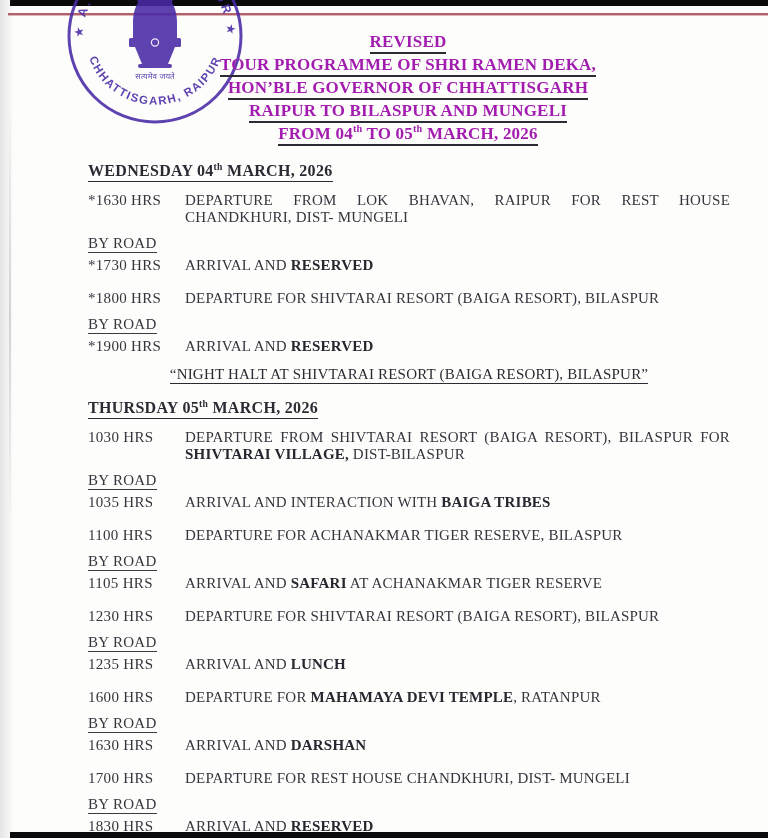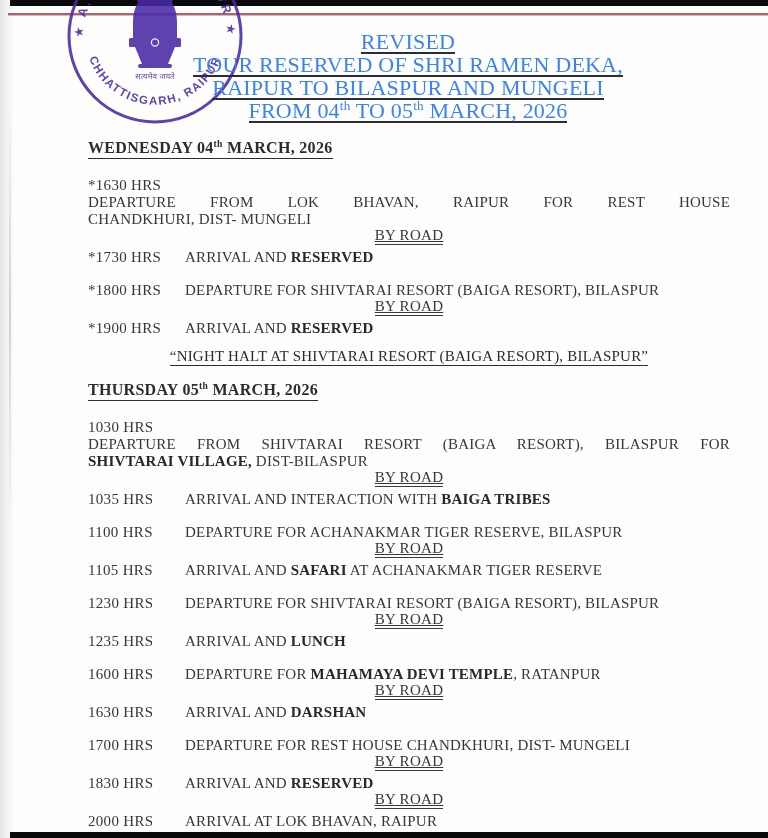--- a/index.html
+++ b/index.html
@@ -13,39 +13,39 @@
   .bottom-bar{position:absolute;bottom:0;left:10px;right:0;height:6px;background:#0a0a0c;}
   .red-line{position:absolute;top:13px;left:8px;right:0;height:2px;background:#b2606a;box-shadow:0 1px 0 rgba(178,96,106,.45);}
   .left-edge{position:absolute;top:0;left:0;bottom:0;width:14px;
     background:linear-gradient(90deg,rgba(120,120,125,.18),rgba(120,120,125,0));}
   .crease{position:absolute;top:100px;left:9px;width:2px;height:430px;
     background:linear-gradient(180deg,rgba(100,100,110,0),rgba(100,100,110,.25),rgba(100,100,110,0));}
 
   .stamp{position:absolute;left:55px;top:-62px;pointer-events:none;}
 
   .title{padding:31px 38px 0 86px;text-align:center;position:relative;}
-  .title .tline{line-height:21px;font-weight:normal;font-size:22px;letter-spacing:.2px;color:#3b82f6;}
+  .title .tline{line-height:21px;font-weight:bold;font-size:17px;letter-spacing:.2px;color:#a21caf;}
   .title .u{border-bottom:2px solid #2c2c35;padding-bottom:0px;display:inline-block;}
   sup{font-size:.6em;vertical-align:super;line-height:0;}
 
   .schedule{padding:0 38px 0 88px;position:relative;}
   .day-heading{margin-top:16px;font-weight:bold;font-size:16px;color:#2b2b34;}
   .day-heading .u{border-bottom:1.8px solid #2b2b34;padding-bottom:1px;display:inline-block;letter-spacing:.3px;}
   .day + .day{margin-top:14px;}
 
   .entry{display:flex;margin-top:16px;font-size:15px;}
-  .day-heading + .entry{margin-top:18px;flex-direction:column;}
+  .day-heading + .entry{margin-top:10px;}
   .byroad + .entry{margin-top:6px;}
   .entry .time{width:97px;flex:none;line-height:17px;letter-spacing:.3px;}
   .entry .desc{flex:1;line-height:17px;letter-spacing:.2px;}
   .desc .line{line-height:17px;}
   .desc .line.justify{text-align:justify;text-align-last:justify;}
   .b{font-weight:bold;color:#27272f;}
 
-  .byroad{margin-top:0;text-align:center;font-size:15px;line-height:15px;text-decoration:underline;}
+  .byroad{margin-top:10px;text-align:left;font-size:15px;line-height:15px;}
   .byroad span{border-bottom:1.6px solid #3a3a43;padding-bottom:1px;letter-spacing:.3px;}
 
   .note{margin-top:11px;text-align:center;font-size:15px;font-weight:normal;color:#2b2b34;}
   .note span{border-bottom:1.8px solid #2b2b34;padding-bottom:1px;letter-spacing:.2px;}
 </style>
 </head>
 <body>
 
 <div class="top-bar"></div>
 <div class="red-line"></div>
@@ -77,21 +77,22 @@
       <textPath href="#arcTop" startOffset="50%" text-anchor="middle">★ A.D.C. TO GOVERNOR ★</textPath>
     </text>
     <text font-size="11.5" font-weight="bold" letter-spacing="1.5" font-family="'Liberation Sans','DejaVu Sans',sans-serif" fill="#4a2aa6">
       <textPath href="#arcBot" startOffset="50%" text-anchor="middle">CHHATTISGARH, RAIPUR</textPath>
     </text>
   </g>
 </svg>
 
 <div class="title">
   <div class="tline"><span class="u">REVISED</span></div>
-  <div class="tline"><span class="u">TOUR RESERVED OF SHRI RAMEN DEKA,</span></div>
+  <div class="tline"><span class="u">TOUR PROGRAMME OF SHRI RAMEN DEKA,</span></div>
+  <div class="tline"><span class="u">HON’BLE GOVERNOR OF CHHATTISGARH</span></div>
   <div class="tline"><span class="u">RAIPUR TO BILASPUR AND MUNGELI</span></div>
   <div class="tline">
     <span class="u"><span>FROM 04</span><sup>th</sup><span> TO 05</span><sup>th</sup><span> MARCH, 2026</span></span>
   </div>
 </div>
 
 <div class="schedule" id="schedule">
     <div class="day">
       <div class="day-heading"><span class="u">WEDNESDAY 04<sup>th</sup> MARCH, 2026</span></div>
       <div class="entry">

